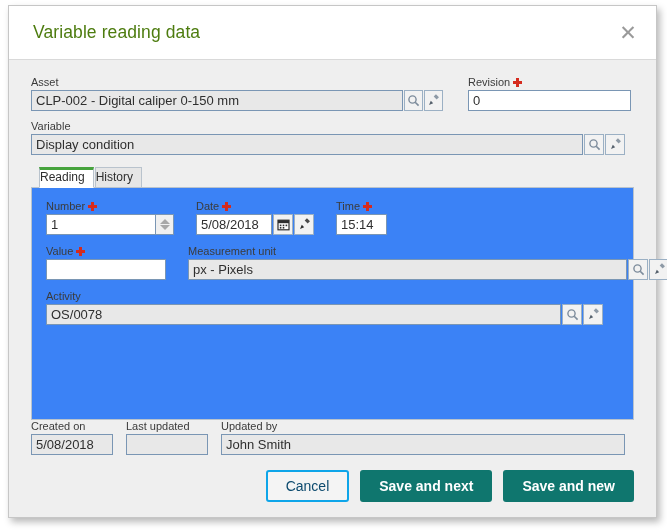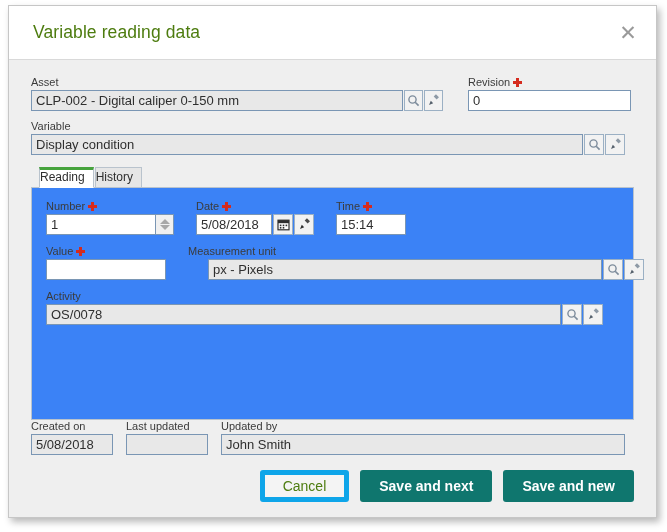--- a/index.html
+++ b/index.html
@@ -212,22 +212,22 @@
     font-size: 14px;
     height: 32px;
     border-radius: 3px;
     cursor: pointer;
     box-sizing: border-box;
     padding: 0 18px;
     border: 1px solid transparent;
   }
   .btn-cancel {
     background: #f4f4f4;
-    border: 5px solid #0ea5e9;
-    color: #4d7c0f;
+    border: 2px solid #0ea5e9;
+    color: #0c4a6e;
     min-width: 72px;
   }
   .btn-primary {
     background: #0f766e;
     color: #ffffff;
     font-weight: bold;
     min-width: 116px;
   }
 </style>
 </head>
@@ -344,40 +344,40 @@
                 </svg>
               </span>
             </div>
           </div>
 
           <div class="fld" style="margin-left:22px;">
             <div class="field-label">
               <span>Time</span>
               <span class="req"></span>
             </div>
-            <input class="inp" style="width: 70px;" value="15:14">
+            <input class="inp" style="width: 51px;" value="15:14">
           </div>
         </div>
 
         <div class="group" style="margin-top:10px;">
 
           <div class="fld">
             <div class="field-label">
               <span>Value</span>
               <span class="req"></span>
             </div>
             <input class="inp" style="width: 120px;" value="">
           </div>
 
           <div class="fld" style="margin-left:22px;">
             <div class="field-label">
               <span>Measurement unit</span>
             </div>
             <div style="display:flex;align-items:center;">
-              <input class="inp readonly" style="width: 394px; margin-left: 20px;" readonly="" value="px - Pixels">
+              <input class="inp readonly" style="width: 439px;" readonly="" value="px - Pixels">
               <span class="iconbtn">
                 <svg width="13" height="13" viewBox="0 0 13 13" aria-hidden="true">
                   <circle cx="5.5" cy="5.5" r="3.6" fill="none" stroke="#7d8c9c" stroke-width="1.4"></circle>
                   <line x1="8.2" y1="8.2" x2="11.6" y2="11.6" stroke="#7d8c9c" stroke-width="1.6"></line>
                 </svg>
               </span>
               <span class="iconbtn">
                 <svg width="13" height="13" viewBox="0 0 13 13" aria-hidden="true">
                   <rect x="7.2" y="1.2" width="4.2" height="3.2" transform="rotate(45 9.3 2.8)" fill="#8e9aa6"></rect>
                   <polygon points="2,11 6.2,9.2 3.8,6.8" fill="#55606c"></polygon>

